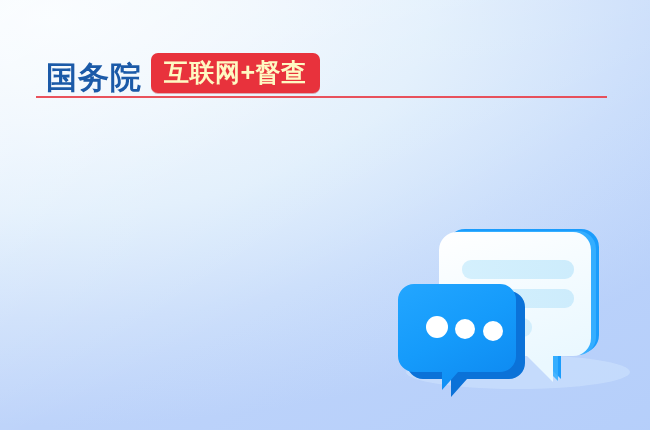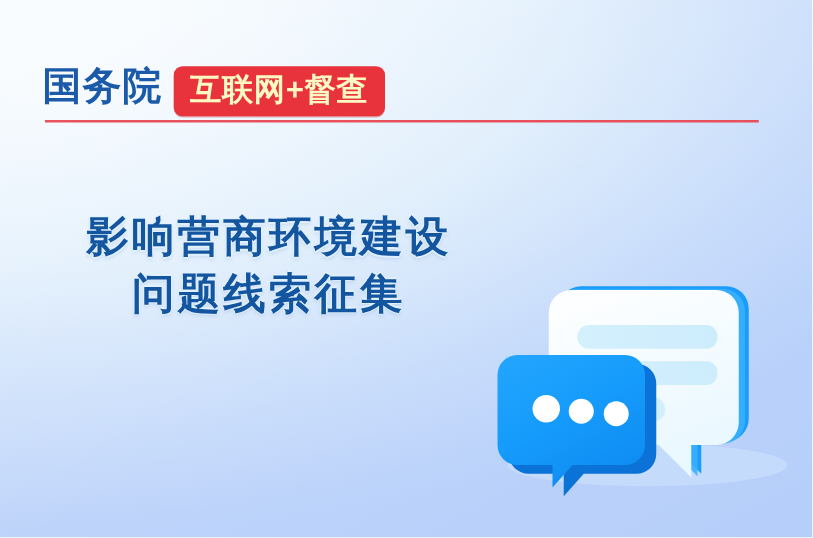--- a/index.html
+++ b/index.html
@@ -26,24 +26,24 @@
     position: absolute;
     inset: 0;
     background:
       linear-gradient(152deg, rgba(255,255,255,0.62) 0%, rgba(255,255,255,0.16) 34%, rgba(176,206,250,0.00) 58%, rgba(171,201,250,0.42) 100%);
     pointer-events: none;
   }
 
   
   .header {
     position: absolute;
-    left: 34px;
+    left: 46px;
     top: 53px;
     display: flex;
-    align-items: flex-start;
+    align-items: flex-end;
     z-index: 5;
   }
 
   .gov-word {
     font-size: 31px;
     font-weight: 700;
     letter-spacing: 1px;
     color: #1b5aa8;
     line-height: 1;
     white-space: nowrap;
@@ -121,24 +121,20 @@
 
   <div class="header">
     <span class="gov-word">国务院</span>
     <span class="badge">
       <span class="badge-text">互联网+督查</span>
     </span>
   </div>
 
   <div class="rule"></div>
 
-  <div class="title-block">
-    <div class="title-line">影响营商环境建设</div>
-    <div class="title-line">问题线索征集</div>
-  </div>
 
   <div class="illustration">
     <svg viewBox="0 0 250 215" xmlns="http://www.w3.org/2000/svg">
       <defs>
         <linearGradient id="gBigFill" x1="0" y1="0" x2="0.35" y2="1">
           <stop offset="0%" stop-color="#ffffff"></stop>
           <stop offset="55%" stop-color="#f3fbff"></stop>
           <stop offset="100%" stop-color="#eaf8ff"></stop>
         </linearGradient>
         <linearGradient id="gSmall" x1="0" y1="0" x2="0.6" y2="1">

